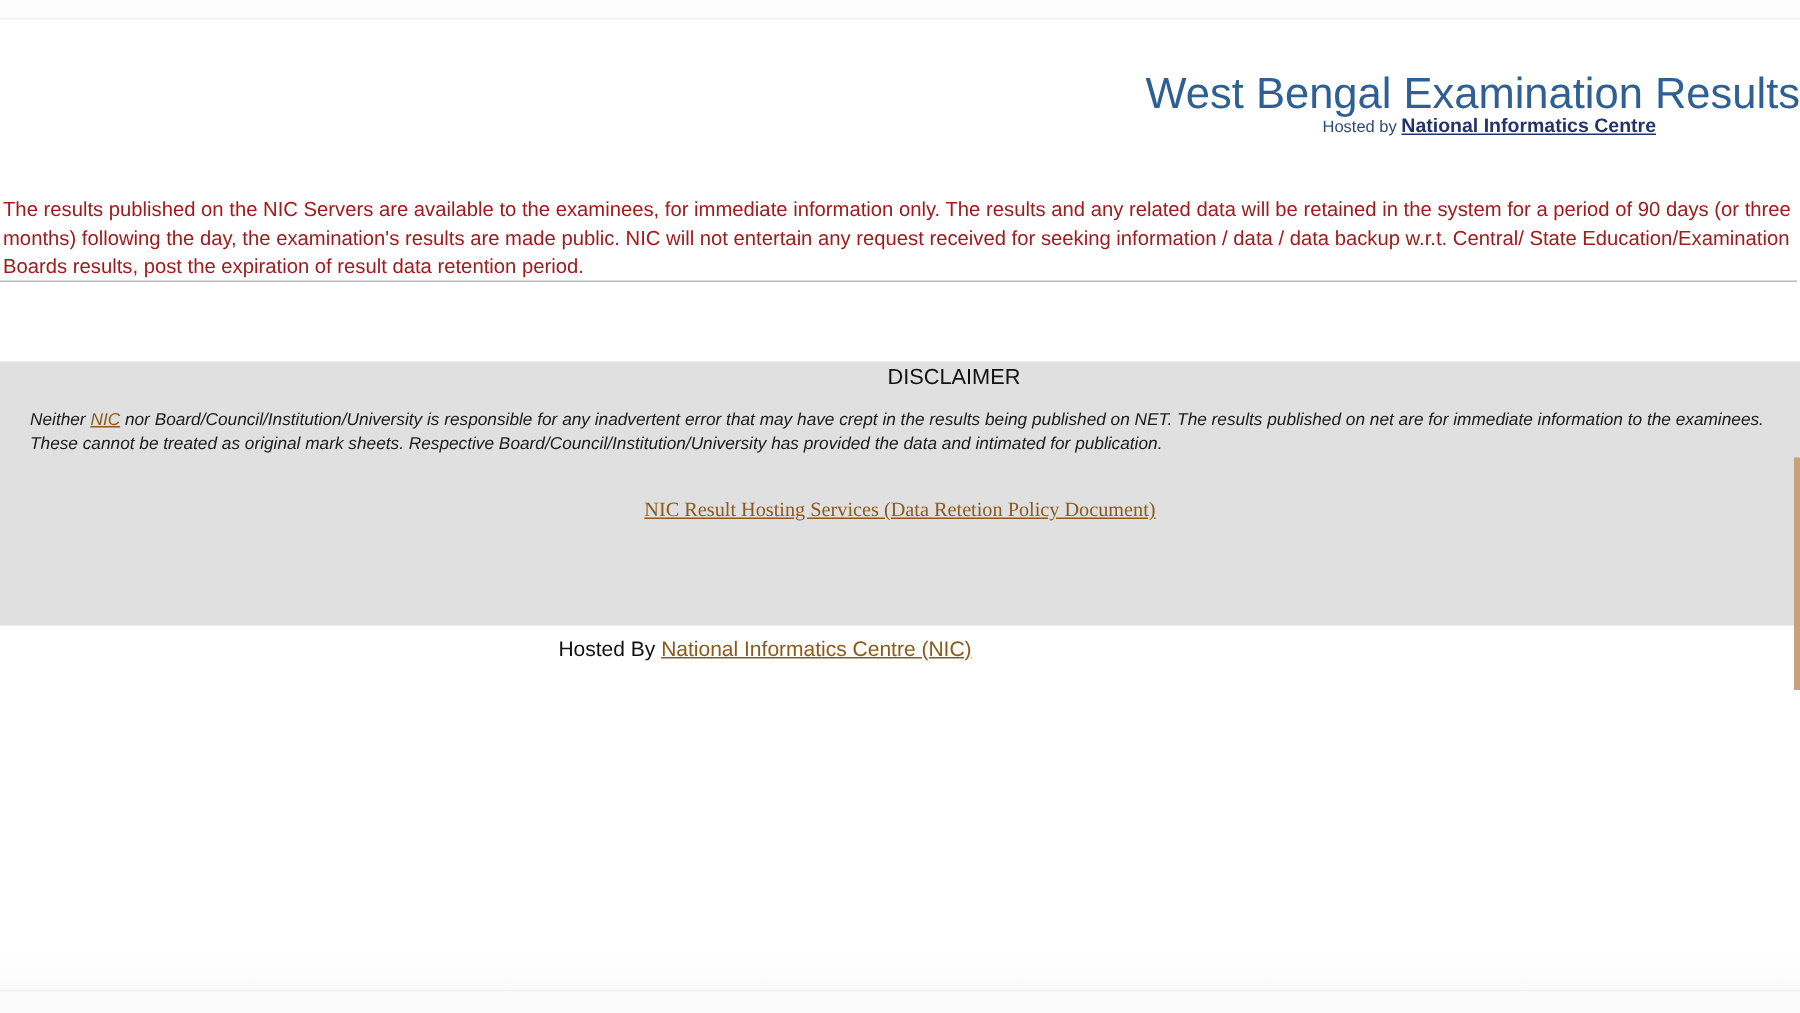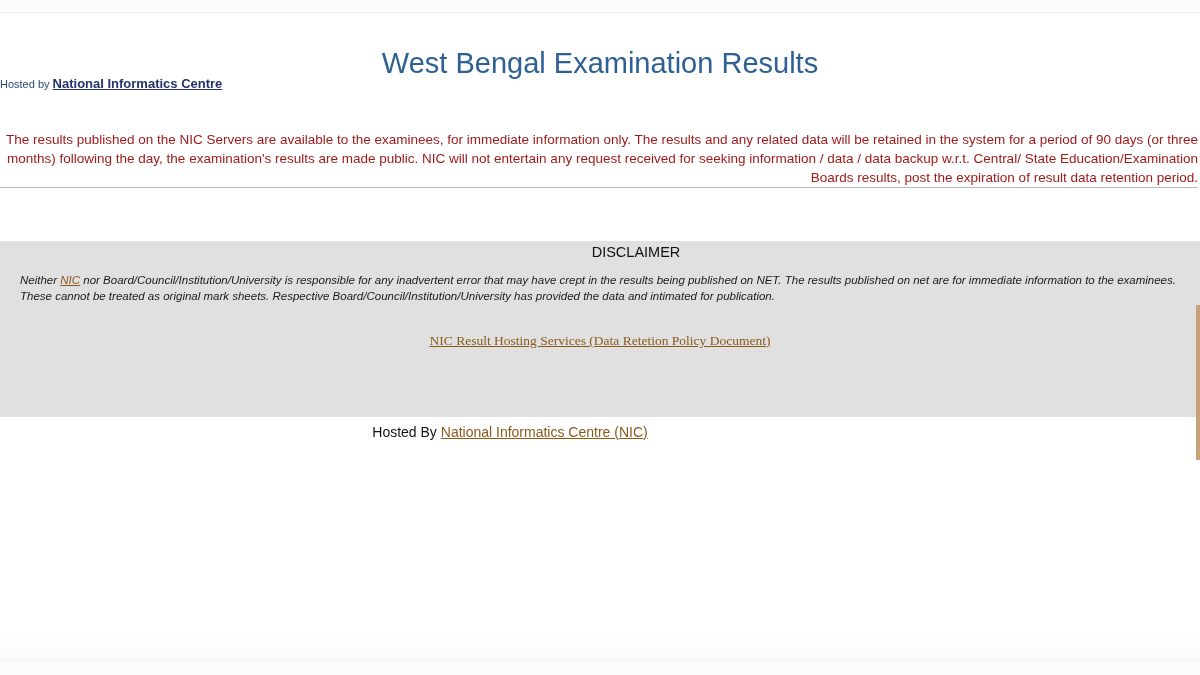--- a/index.html
+++ b/index.html
@@ -27,54 +27,54 @@
     width: 1200px;
     height: 12px;
     background: #fcfcfc;
     border-bottom: 1px solid #f0f0f0;
   }
   .title {
     position: absolute;
     top: 26px;
     left: 0;
     width: 1200px;
-    text-align: center;
+    text-align: right;
     color: #2e6094;
     font-size: 29px;
     line-height: 36px;
     font-weight: normal;
     font-family: "Liberation Sans", sans-serif;
   }
   .hosted-by-line {
     position: absolute;
     top: 76px;
     left: 0;
     width: 1104px;
-    text-align: left;
+    text-align: right;
     font-size: 11px;
     color: #2e4a7a;
   }
   .hosted-by-line .label {
     color: #2e4a7a;
     font-size: 11px;
   }
   .hosted-by-line a {
     color: #22336b;
     font-weight: bold;
     font-size: 13px;
     text-decoration: underline;
   }
   .notice {
     position: absolute;
     top: 130px;
     left: 0;
     width: 1200px;
     padding: 0 2px;
     box-sizing: border-box;
-    text-align: right;
+    text-align: left;
     color: #a01c1c;
     font-size: 13.5px;
     line-height: 19px;
   }
   .divider {
     position: absolute;
     top: 187px;
     left: 0;
     width: 1198px;
     height: 1px;

